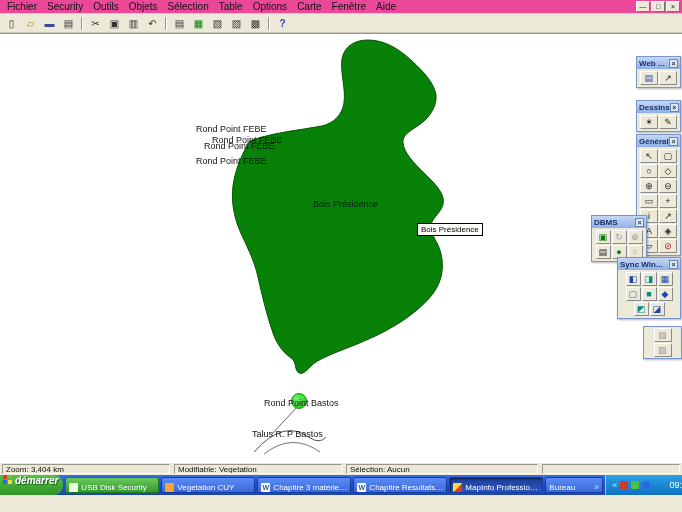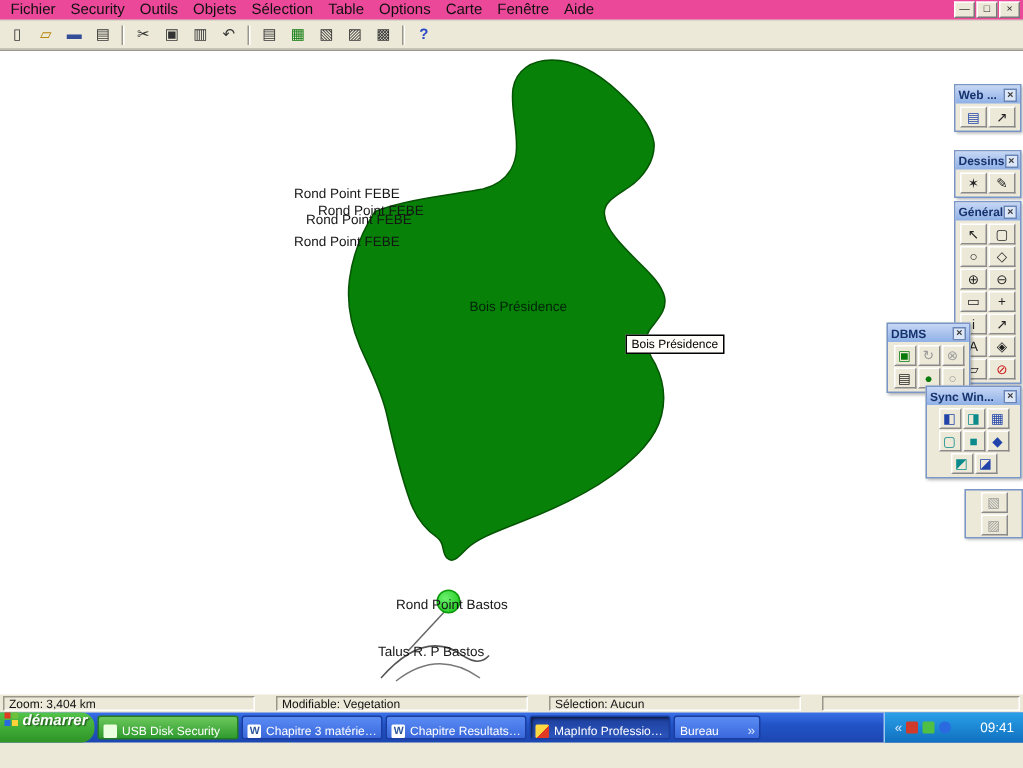--- a/index.html
+++ b/index.html
@@ -36,23 +36,23 @@
   .palette{position:absolute;background:#ece9d8;border:1px solid #7a96c8;box-shadow:1px 1px 2px rgba(0,0,0,.3);z-index:4}
   .ptitle{height:12px;background:linear-gradient(180deg,#c6d7f5,#8fb0e6);display:flex;align-items:center;justify-content:space-between;padding:0 2px;font-size:8px;font-weight:bold;color:#17336e;white-space:nowrap;overflow:hidden}
   .pclose{width:9px;height:9px;font-size:7px;line-height:7px;text-align:center;background:#dce7f8;border:1px solid #6a86b8;color:#333;flex:0 0 9px}
   .pbody{display:flex;flex-wrap:wrap;gap:1px;padding:2px;justify-content:center}
   .pbtn{width:18px;height:14px;background:#ece9d8;border:1px solid;border-color:#fff #8a8a8a #8a8a8a #fff;font-size:9px;line-height:12px;text-align:center;color:#222}
   .pbtn.sm{width:15px}
   .c-red{color:#cc1111}.c-green{color:#0a7a0a}.c-teal{color:#0a8a8a}.c-blue{color:#2244aa}.c-gray{color:#9a9a9a}
   .c-amber{color:#b8860b}.c-navy{color:#334d99}.c-help{color:#2a48c8;font-weight:bold}
 
   
-  .statusbar{height:12px;background:#ece9d8;display:flex;align-items:flex-end;font-size:8px;padding:1px 2px;gap:14px}
+  .statusbar{height:12px;background:#ece9d8;display:flex;align-items:flex-end;font-size:8px;padding:1px 2px;gap:4px}
   .sseg{height:10px;line-height:8px;padding:1px 3px;border:1px solid;border-color:#9a968a #fff #fff #9a968a;white-space:nowrap;overflow:hidden;color:#111}
-  .sseg.z{width:168px}.sseg.m{width:168px}.sseg.s{width:168px}.sseg.fill{flex:1}
+  .sseg.z{width:168px}.sseg.m{width:168px}.sseg.s{width:192px}.sseg.fill{flex:1}
 
   
   .taskbar{height:20px;background:linear-gradient(180deg,#3a70e8,#2254c8 40%,#1b46b0);display:flex;align-items:center;gap:2px}
   .startbtn{height:20px;flex:0 0 54px;background:linear-gradient(180deg,#54c449,#2e9426);border-radius:0 9px 9px 0;color:#fff;font-weight:bold;font-style:italic;font-size:10px;display:flex;gap:3px;padding:0 5px 0 3px;text-shadow:1px 1px 1px rgba(0,0,0,.5)}
   .flag{width:9px;height:9px;display:grid;grid-template-columns:4px 4px;gap:1px;flex:0 0 9px}
   .flag i{display:block;width:4px;height:4px}
   .f-r{background:#e23b24}.f-g{background:#6fc03a}.f-b{background:#2a6ae0}.f-y{background:#ffd23a}
   .task{height:16px;flex:0 0 94px;background:linear-gradient(180deg,#5a8cf4,#3a68dc);border:1px solid #1a3da0;border-radius:2px;color:#fff;font-size:8px;display:flex;align-items:flex-end;gap:3px;padding:0 3px;overflow:hidden;white-space:nowrap}
   .task .lbl{overflow:hidden;text-overflow:ellipsis}
   .task.active{background:linear-gradient(180deg,#1c3f9c,#2c55be);box-shadow:inset 1px 1px 2px rgba(0,0,0,.6)}
@@ -242,20 +242,24 @@
           <i class="f-b"></i>
           <i class="f-y"></i>
         </span>
       <span>démarrer</span>
     </div>
     <div class="task green">
       <span class="ticon ti-usb"></span>
       <span class="lbl">USB Disk Security</span>
     </div>
     <div class="task">
+      <span class="ticon ti-veg"></span>
+      <span class="lbl">Vegetation CUY</span>
+    </div>
+    <div class="task">
       <span class="ticon ti-word">W</span>
       <span class="lbl">Chapitre 3 matériel ...</span>
     </div>
     <div class="task">
       <span class="ticon ti-word">W</span>
       <span class="lbl">Chapitre Resultats e...</span>
     </div>
     <div class="task active">
       <span class="ticon ti-mi"></span>
       <span class="lbl">MapInfo Professiona...</span>

